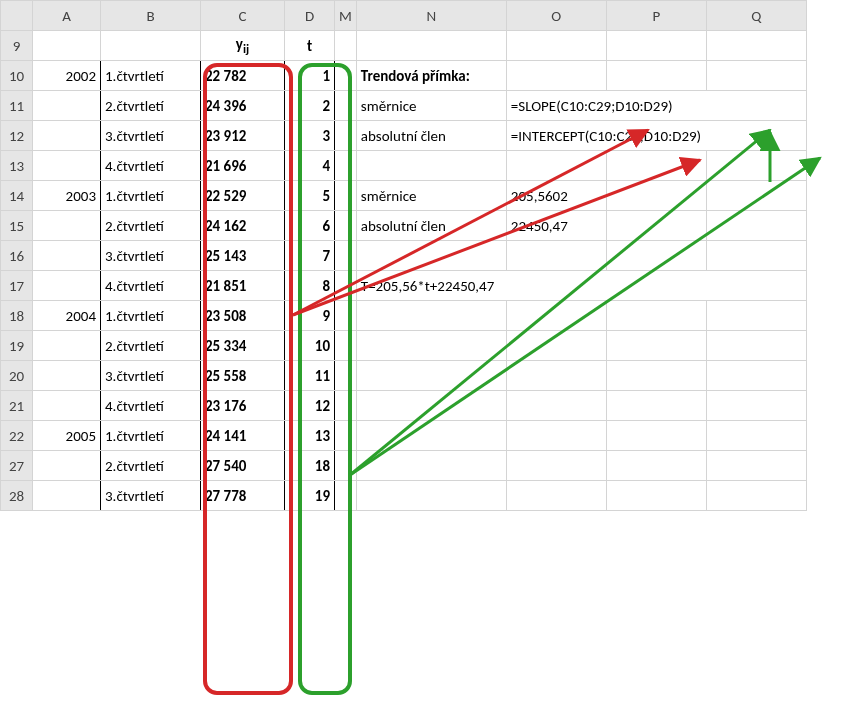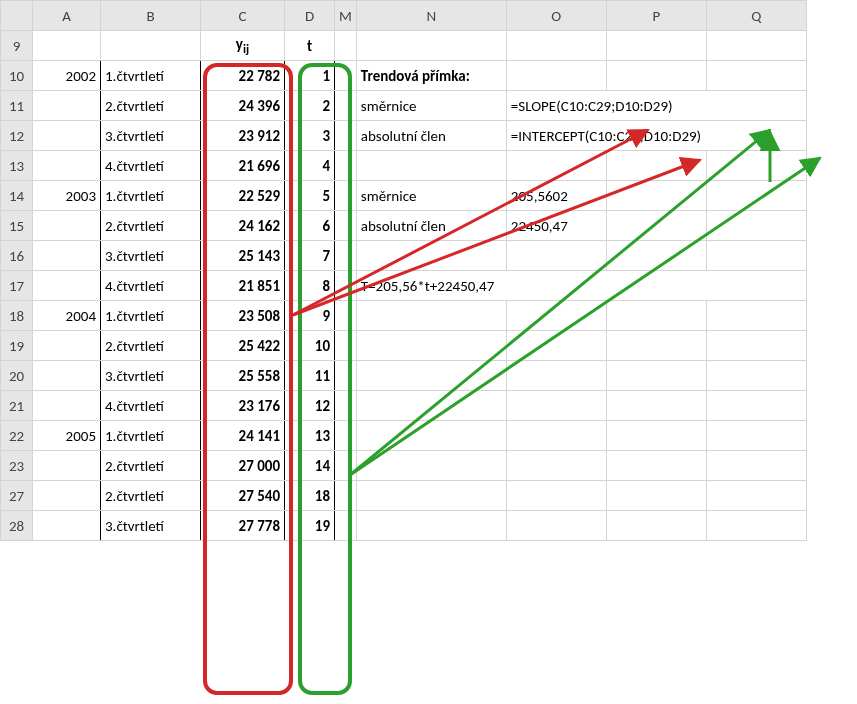--- a/index.html
+++ b/index.html
@@ -22,21 +22,21 @@
   .sheet td, .sheet th {
     border: 1px solid #d4d4d4;
     height: 30px;
     padding: 0 4px;
     white-space: nowrap;
   }
   
   .col-rownum { width: 32px; text-align: center; background: #e6e6e6; color:#444;}
   .col-A { width: 68px; text-align: right; }
   .col-B { width: 100px; text-align: left; }
-  .col-C { width: 84px; text-align: right; font-weight: bold; }
+  .col-C { width: 84px; text-align: left; font-weight: bold; }
   .col-D { width: 50px; text-align: right; font-weight: bold; }
   .col-M { width: 20px; }
   .col-N { width: 150px; text-align: left; }
   .col-O { width: 100px; text-align: left; }
   .col-P { width: 100px; text-align: left; }
   .col-Q { width: 100px; text-align: left; }
 
   .sheet th {
     background: #e6e6e6;
     font-weight: normal;
@@ -200,21 +200,21 @@
         <td class="col-M"></td>
         <td class="col-N"></td>
         <td class="col-O formula-cell"></td>
         <td class="col-P"></td>
         <td class="col-Q"></td>
       </tr>
       <tr>
         <td class="col-rownum">19</td>
         <td class="col-A databorder-lr"></td>
         <td class="col-B databorder-lr">2.čtvrtletí</td>
-        <td class="col-C databorder-lr">25 422</td>
+        <td class="col-C databorder-lr">25 334</td>
         <td class="col-D databorder-lr">10</td>
         <td class="col-M"></td>
         <td class="col-N"></td>
         <td class="col-O formula-cell"></td>
         <td class="col-P"></td>
         <td class="col-Q"></td>
       </tr>
       <tr>
         <td class="col-rownum">20</td>
         <td class="col-A databorder-lr"></td>
@@ -238,32 +238,20 @@
         <td class="col-O formula-cell"></td>
         <td class="col-P"></td>
         <td class="col-Q"></td>
       </tr>
       <tr>
         <td class="col-rownum">22</td>
         <td class="col-A databorder-lr">2005</td>
         <td class="col-B databorder-lr">1.čtvrtletí</td>
         <td class="col-C databorder-lr">24 141</td>
         <td class="col-D databorder-lr">13</td>
-        <td class="col-M"></td>
-        <td class="col-N"></td>
-        <td class="col-O formula-cell"></td>
-        <td class="col-P"></td>
-        <td class="col-Q"></td>
-      </tr>
-      <tr>
-        <td class="col-rownum">23</td>
-        <td class="col-A databorder-lr"></td>
-        <td class="col-B databorder-lr">2.čtvrtletí</td>
-        <td class="col-C databorder-lr">27 000</td>
-        <td class="col-D databorder-lr">14</td>
         <td class="col-M"></td>
         <td class="col-N"></td>
         <td class="col-O formula-cell"></td>
         <td class="col-P"></td>
         <td class="col-Q"></td>
       </tr>
       <tr>
         <td class="col-rownum">27</td>
         <td class="col-A databorder-lr"></td>
         <td class="col-B databorder-lr">2.čtvrtletí</td>

